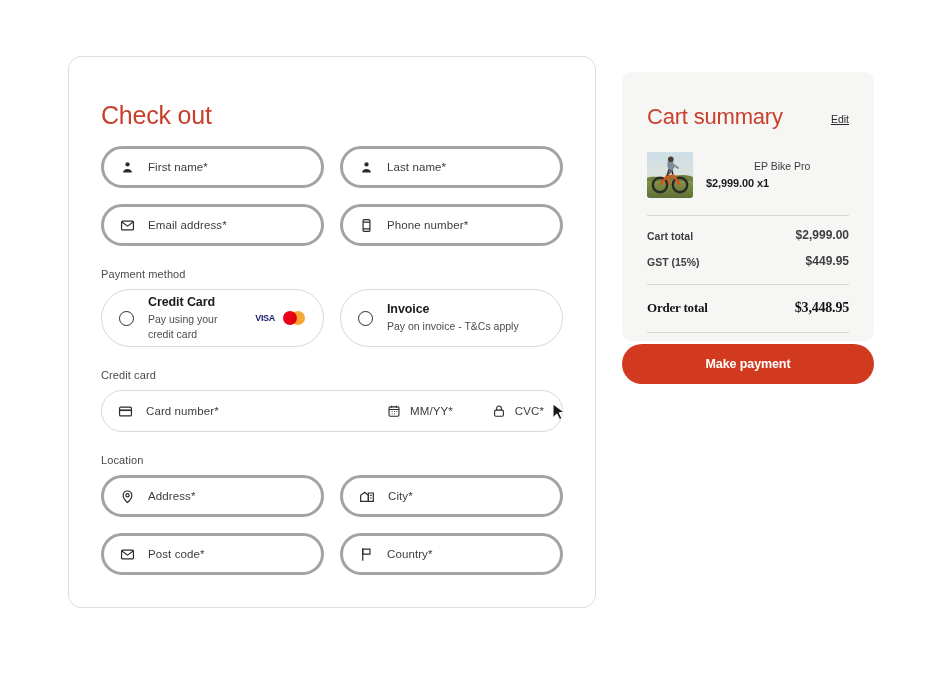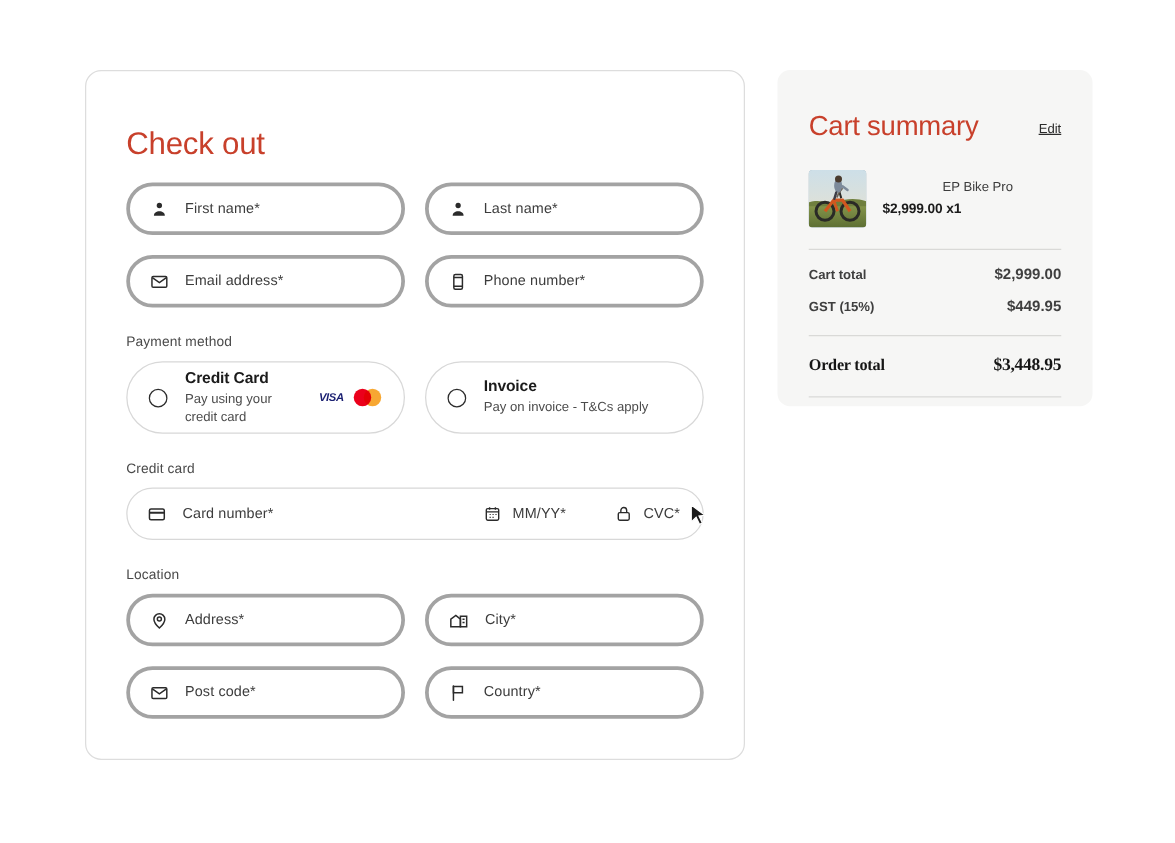--- a/index.html
+++ b/index.html
@@ -126,21 +126,20 @@
   .card-brands {
     display: flex;
     align-items: center;
     gap: 8px;
     flex: 0 0 auto;
   }
 
   .visa-mark {
     font-size: 9px;
     font-weight: bold;
-    font-style: italic;
     color: #1a1f71;
     letter-spacing: -0.3px;
   }
 
   .mc-mark { position: relative; width: 22px; height: 14px; }
   .mc-mark i {
     position: absolute; top: 0; width: 14px; height: 14px;
     border-radius: 50%; display: block;
   }
   .mc-mark i.left  { left: 0;  background: #EB001B; }
@@ -163,21 +162,21 @@
     align-items: center;
     gap: 9px;
     flex: 0 0 auto;
   }
   .cc-sub + .cc-sub { margin-left: 26px; }
 
   
   .cart-panel {
     position: absolute;
     left: 622px;
-    top: 56px;
+    top: 72px;
     width: 252px;
     height: 269px;
     background: #F6F6F5;
     border-radius: 10px;
     padding: 34px 25px 0 25px;
   }
 
   .cart-head {
     display: flex;
     align-items: flex-end;
@@ -502,20 +501,21 @@
     <div class="divider" style="margin-top:16px"></div>
 
     <div class="grand-line">
       <span class="lbl">Order total</span>
       <span class="val">$3,448.95</span>
     </div>
 
     <div class="divider" style="margin-top:16px"></div>
   </div>
 
+  <button class="pay-btn">Make payment</button>
 
   <span class="cursor">
     <svg width="14" height="20" viewBox="0 0 14 20">
       <path d="M1 1l11 8.2-4.8.6 2.7 5.6-2.3 1.1-2.7-5.6L1 14.6z" fill="#1a1a1a" stroke="#ffffff" stroke-width="1"></path>
     </svg>
   </span>
 
 </div>
 
 </body></html>

